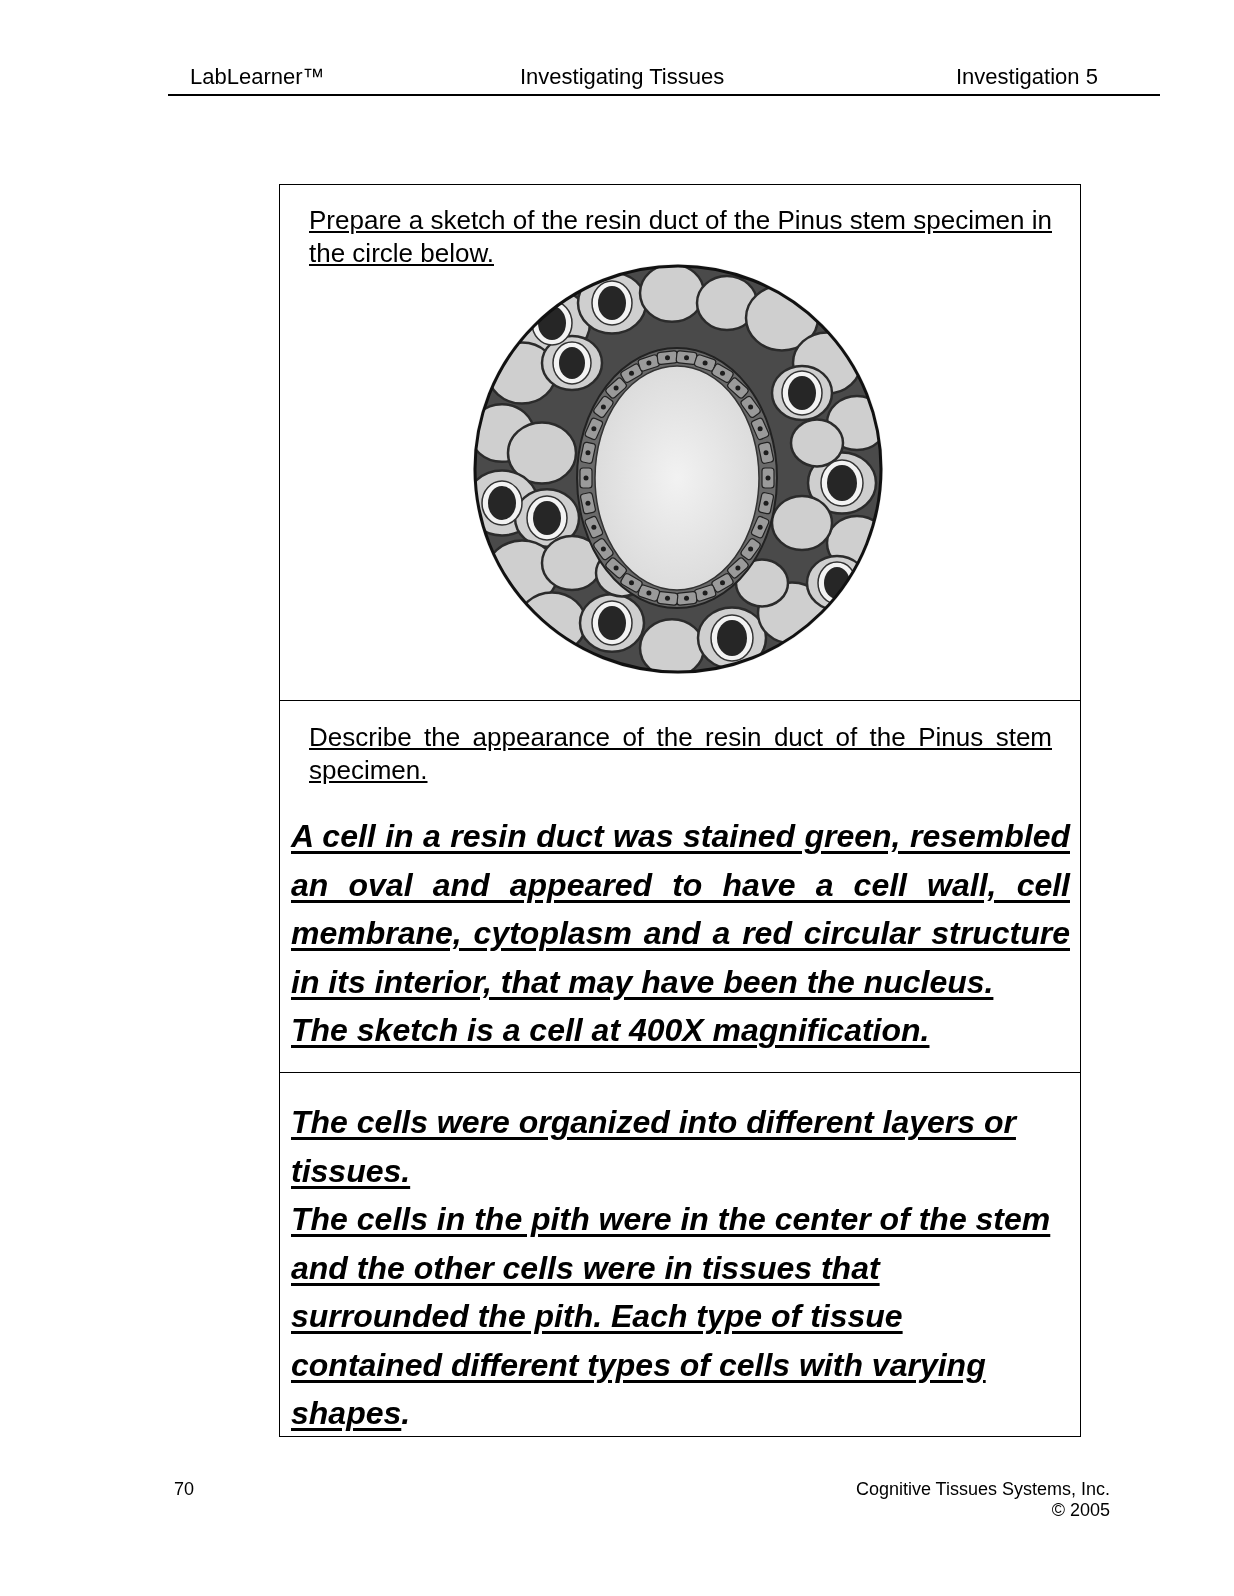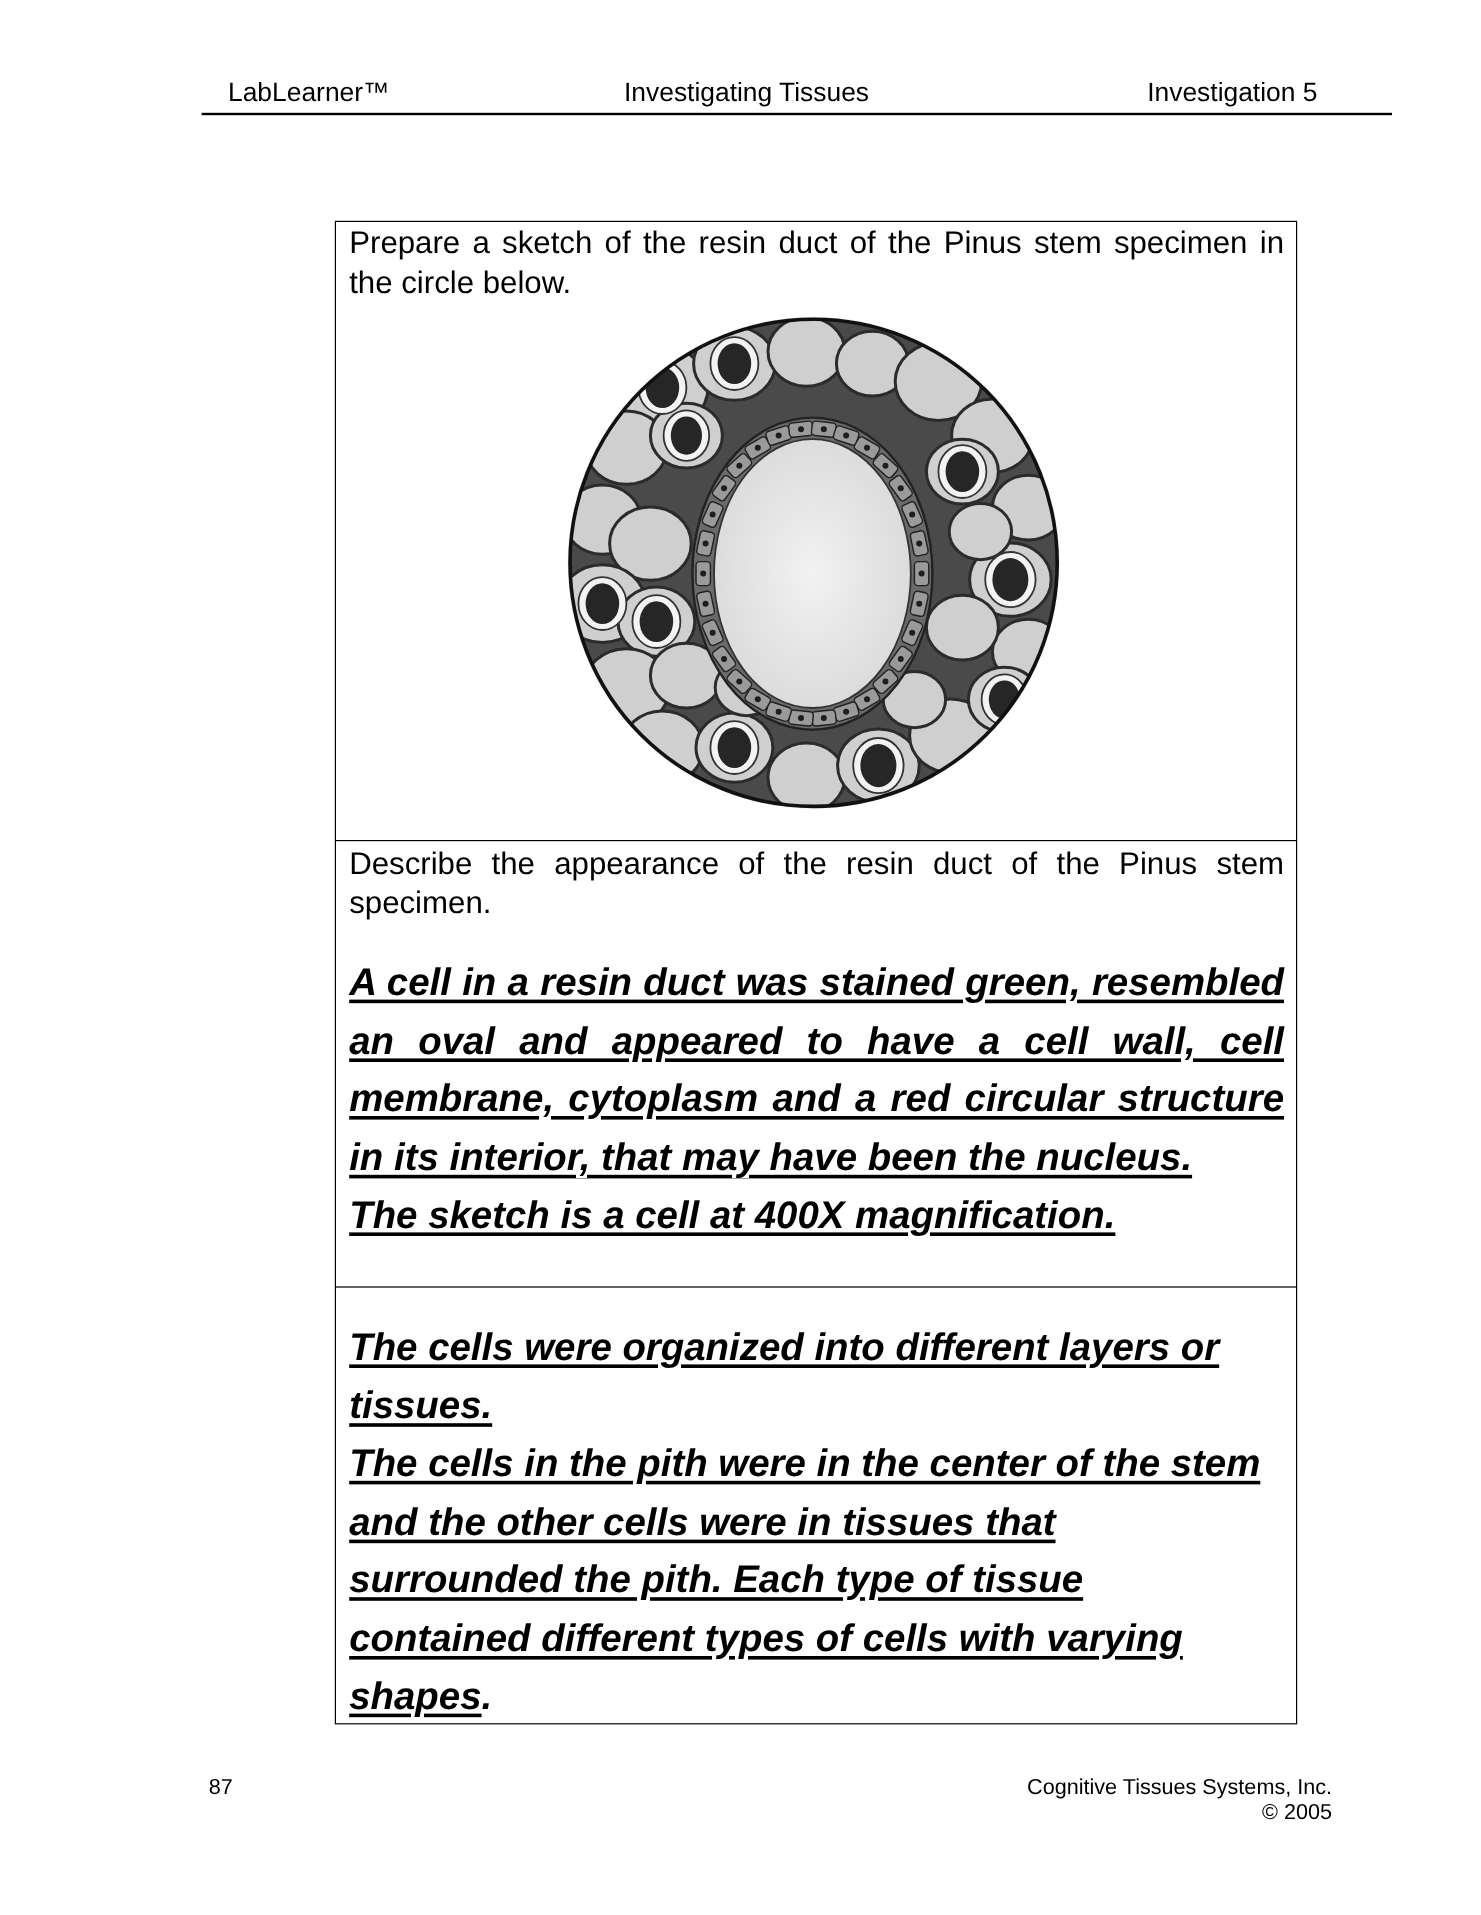--- a/index.html
+++ b/index.html
@@ -42,21 +42,22 @@
     padding: 0 10px 0 11px;
     box-sizing: border-box;
     position: relative;
   }
   .cell:last-child { border-bottom: none; }
   .prompt {
     font-size: 26px;
     line-height: 33px;
     text-align: justify;
     text-align-last: left;
-    margin: 0;
+    margin: 18px;
+    text-decoration: underline;
   }
   .cell-1 { height: 516px; padding-top: 1px; }
   .cell-2 { height: 372px; padding-top: 2px; }
   .cell-3 { height: 338px; padding-top: 0px; }
 
   .answer {
     font-size: 32px;
     font-weight: bold;
     font-style: italic;
     line-height: 48.5px;
@@ -242,17 +243,17 @@
   <div class="cell cell-2">
     <p class="prompt">Describe the appearance of the resin duct of the Pinus stem specimen.</p>
     <p class="answer justify answer-block-1"><span class="ul">A cell in a resin duct was stained green, resembled an oval and appeared to have a cell wall, cell membrane, cytoplasm and a red circular structure in its interior, that may have been the nucleus.</span><br><span class="ul">The sketch is a cell at 400X magnification.</span></p>
   </div>
 
   <div class="cell cell-3">
     <p class="answer answer-block-2"><span class="ul">The cells were organized into different layers or tissues.</span><br><span style="display:inline-block;width:760px;"><span class="ul">The cells in the pith were in the center of the stem and the other cells were in tissues that surrounded the pith. Each type of tissue contained different types of cells with varying shapes</span><span>.</span></span></p>
   </div>
 </div>
 
-<div class="footer-page">87</div>
+<div class="footer-page">70</div>
 <div class="footer-right">
   <div>Cognitive Tissues Systems, Inc.</div>
   <div>© 2005</div>
 </div>
 
 </body></html>

